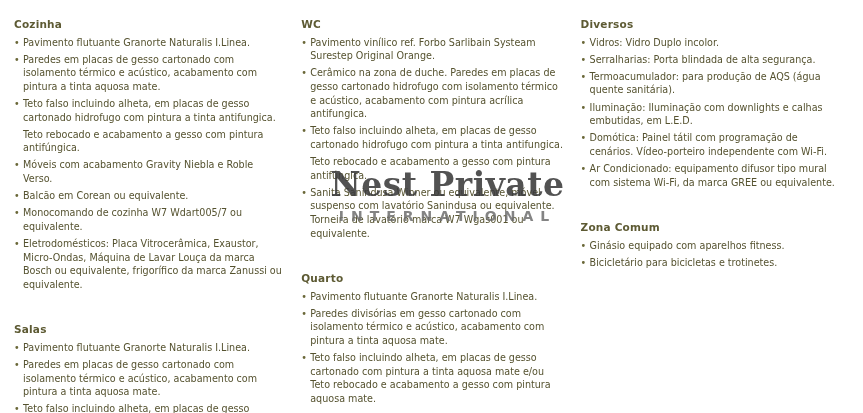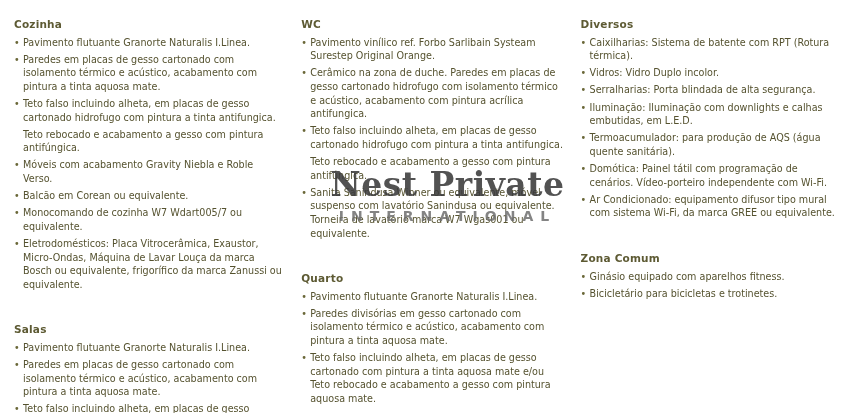--- a/index.html
+++ b/index.html
@@ -147,25 +147,24 @@
         <li>Paredes divisórias em gesso cartonado com isolamento térmico e acústico, acabamento com pintura a tinta aquosa mate.</li>
         <li>Teto falso incluindo alheta, em placas de gesso cartonado com pintura a tinta aquosa mate e/ou Teto rebocado e acabamento a gesso com pintura aquosa mate.</li>
       </ul>
     </div>
   </div>
 
   <div class="col col-3">
     <div>
       <div class="sect-title">Diversos</div>
       <ul class="items">
-        <li>Caixilharias: Sistema de batente com RPT (Rotura térmica).</li>
         <li>Vidros: Vidro Duplo incolor.</li>
         <li>Serralharias: Porta blindada de alta segurança.</li>
+        <li>Termoacumulador: para produção de AQS (água quente sanitária).</li>
         <li>Iluminação: Iluminação com downlights e calhas embutidas, em L.E.D.</li>
-        <li>Termoacumulador: para produção de AQS (água quente sanitária).</li>
         <li>Domótica: Painel tátil com programação de cenários. Vídeo-porteiro independente com Wi-Fi.</li>
         <li>Ar Condicionado: equipamento difusor tipo mural com sistema Wi-Fi, da marca GREE ou equivalente.</li>
       </ul>
     </div>
     <div>
       <div class="sect-title spaced">Zona Comum</div>
       <ul class="items">
         <li>Ginásio equipado com aparelhos fitness.</li>
         <li>Bicicletário para bicicletas e trotinetes.</li>
       </ul>

